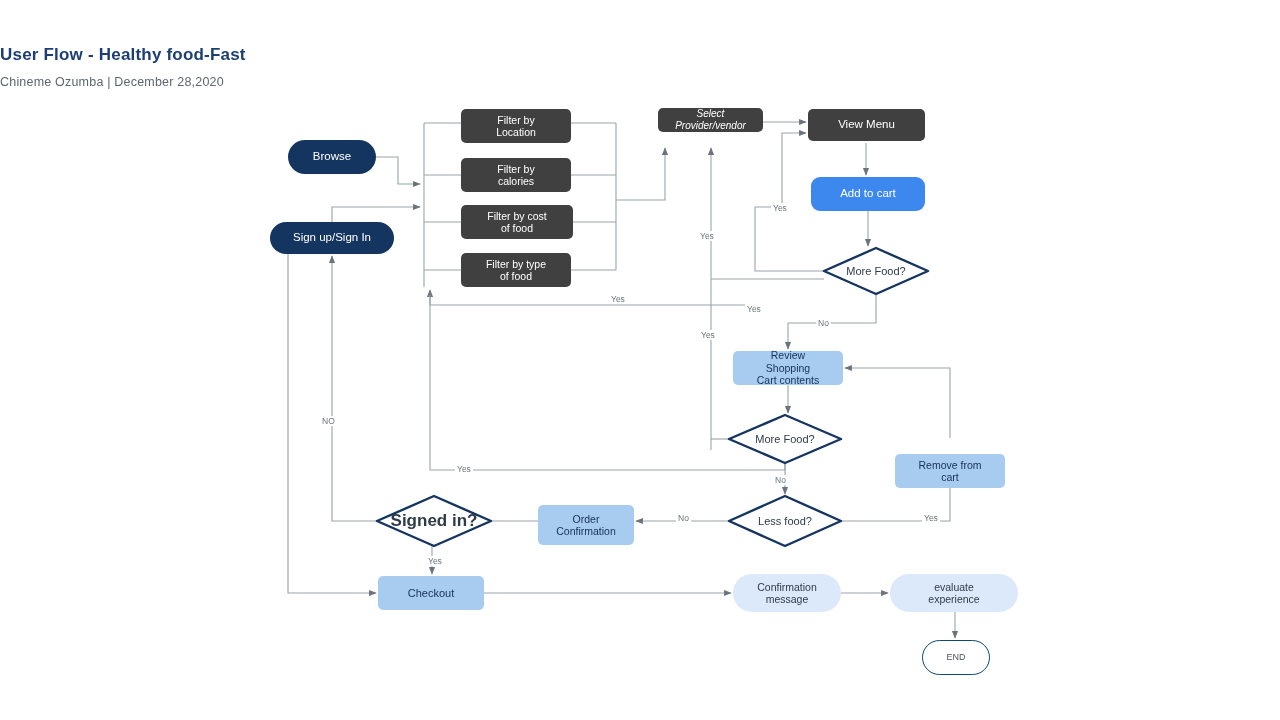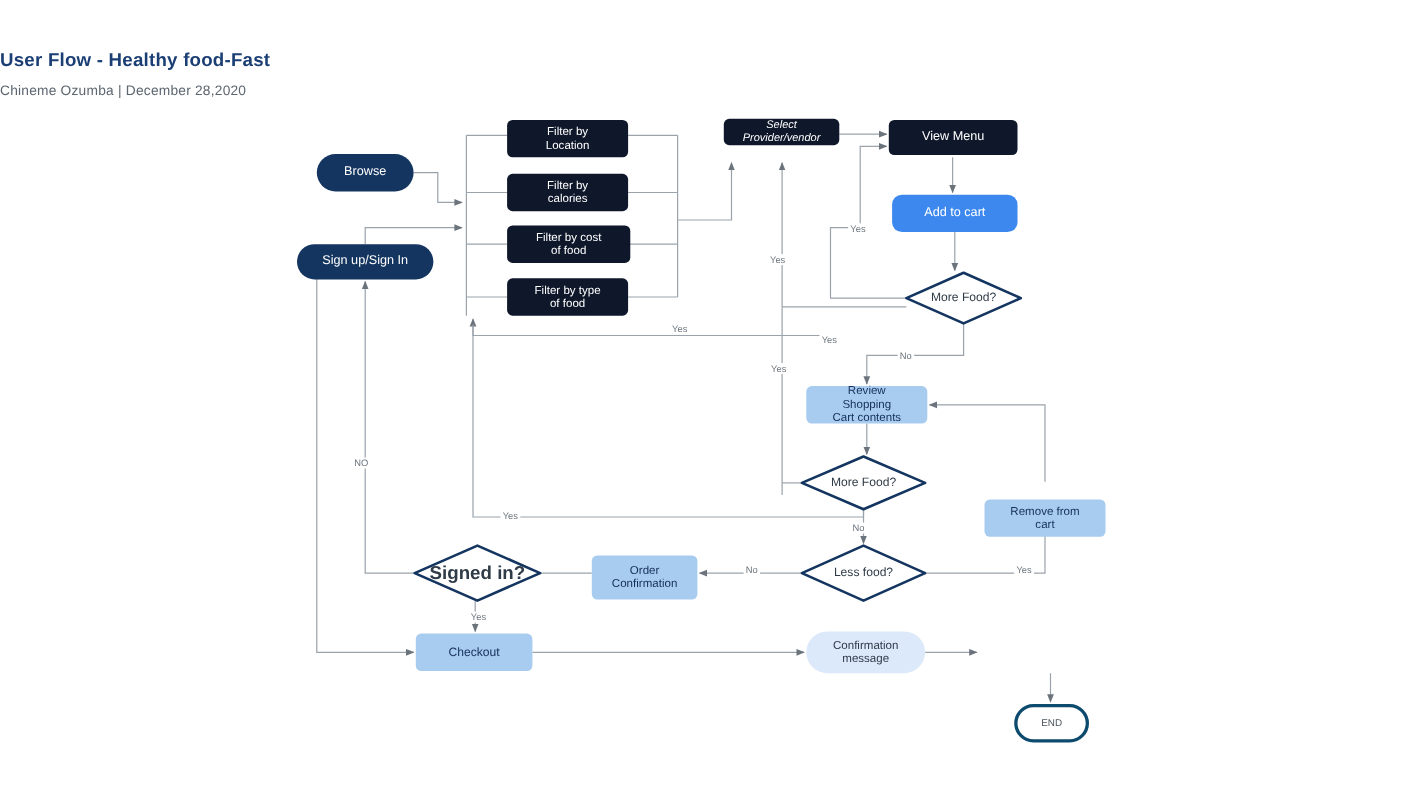--- a/index.html
+++ b/index.html
@@ -61,25 +61,25 @@
   }
   
   .rect {
     border-radius: 5px;
   }
   .pill {
     border-radius: 999px;
   }
   
   .c-navy   { background: #14355f; color: #ffffff; }
-  .c-mid    { background: #0f172a; color: #ffffff; }
+  .c-mid    { background: #404040; color: #ffffff; }
   .c-bright { background: #3d88ee; color: #ffffff; border-radius: 9px; }
   .c-light  { background: #a8ccf0; color: #15305a; }
   .c-pale   { background: #dce9fa; color: #2f3b47; }
-  .c-white  { background: #ffffff; color: #4c565f; border: 3px solid #0c4a6e; }
+  .c-white  { background: #ffffff; color: #4c565f; border: 1px solid #0c4a6e; }
 
   
   .diamond-label {
     position: absolute;
     display: flex;
     align-items: center;
     justify-content: center;
     text-align: center;
     color: #2f3b47;
     pointer-events: none;
@@ -256,20 +256,24 @@
 
   <div class="node rect c-light" style="left:378px;top:576px;width:106px;height:34px;font-size:11px;">
     <span>Checkout</span>
   </div>
 
   <div class="node pill c-pale" style="left:733px;top:574px;width:108px;height:38px;font-size:10.5px;">
     <span>Confirmation
 message</span>
   </div>
 
+  <div class="node pill c-pale" style="left:890px;top:574px;width:128px;height:38px;font-size:10.5px;">
+    <span>evaluate
+experience</span>
+  </div>
 
   <div class="node pill c-white" style="left:922px;top:640px;width:68px;height:35px;font-size:9px;">
     <span>END</span>
   </div>
 
   <div class="edge-label" style="left:698px;top:231px;"><span>Yes</span></div>
   <div class="edge-label" style="left:771px;top:203px;"><span>Yes</span></div>
   <div class="edge-label" style="left:609px;top:294px;"><span>Yes</span></div>
   <div class="edge-label" style="left:745px;top:304px;"><span>Yes</span></div>
   <div class="edge-label" style="left:699px;top:330px;"><span>Yes</span></div>

